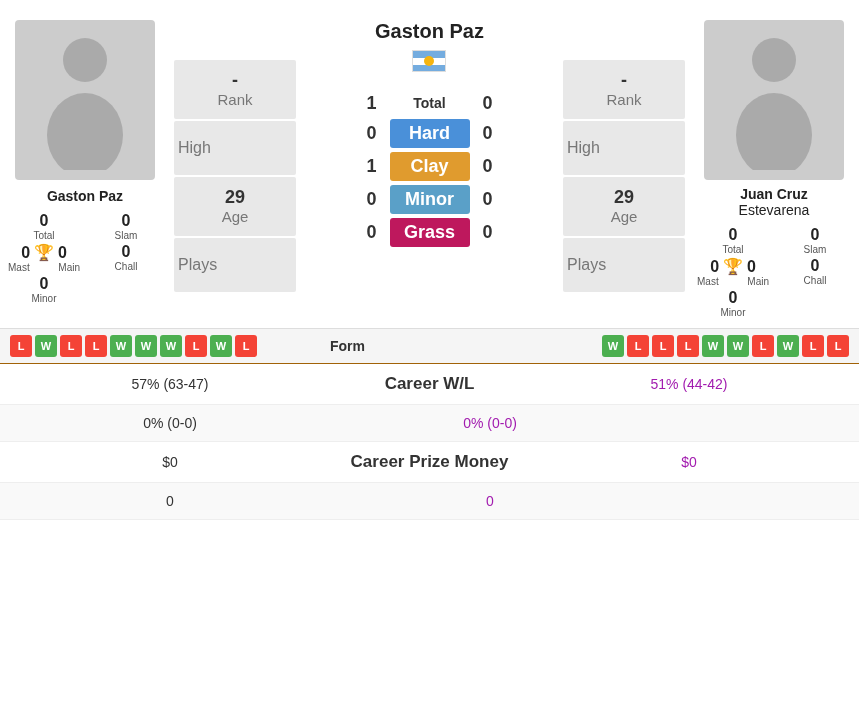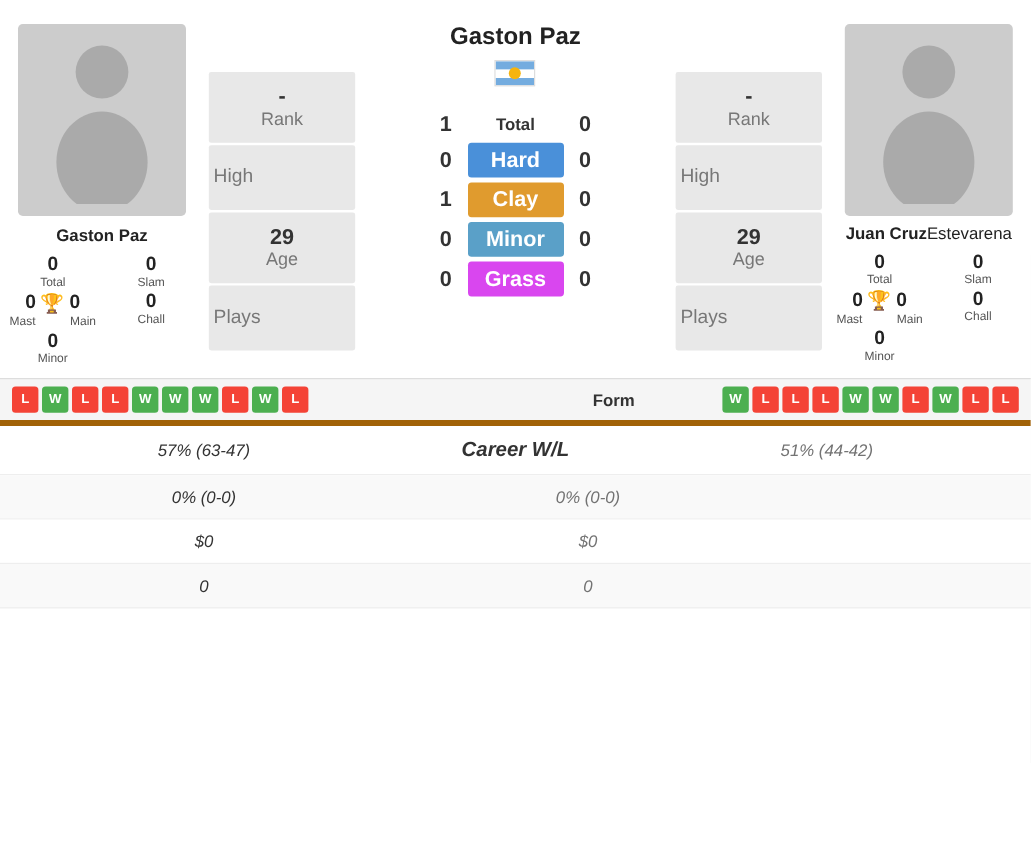--- a/index.html
+++ b/index.html
@@ -189,40 +189,40 @@
     .badge-total {
       background: transparent;
       color: #333;
       font-weight: bold;
       font-size: 14px;
     }
 
     .badge-hard { background: #4a90d9; }
     .badge-clay { background: #e09b2e; }
     .badge-indoor { background: #5aa0c8; }
-    .badge-grass { background: #d946ef; }
+    .badge-grass { background: #be185d; }
 
     
     .form-section {
       background: #f5f5f5;
       display: flex;
       align-items: center;
       padding: 6px 10px;
       border-top: 1px solid #ddd;
     }
 
     .form-left {
       width: 320px;
       display: flex;
       gap: 3px;
     }
 
     .form-center {
       flex: 1;
-      text-align: right;
+      text-align: left;
       font-weight: bold;
       font-size: 14px;
       color: #333;
     }
 
     .form-right {
       width: 320px;
       display: flex;
       gap: 3px;
       justify-content: flex-end;
@@ -238,22 +238,21 @@
       font-size: 11px;
       font-weight: bold;
       color: #fff;
     }
 
     .form-w { background: #4caf50; }
     .form-l { background: #f44336; }
 
     
     .stats-rows {
-      border-top: 5px solid #a16207;
-      font-style: italic;
+      border-top: 1px solid #a16207;
     }
 
     .stats-row {
       display: flex;
       align-items: center;
       padding: 10px 10px;
       border-bottom: 1px solid #eee;
       background: #fff;
     }
 
@@ -273,21 +272,21 @@
       text-align: center;
       font-weight: bold;
       font-size: 17px;
       color: #333;
     }
 
     .stats-row-right {
       width: 320px;
       text-align: center;
       font-size: 14px;
-      color: #737373;
+      color: #a21caf;
     }
 
     .player-names-top {
       display: flex;
       flex-direction: column;
       align-items: center;
     }
 
     .flag-argentina {
       display: inline-block;
@@ -440,21 +439,21 @@
     </div>
 
     <div class="avatar-box">
       <div class="avatar-img">
         <svg class="silhouette" viewBox="0 0 100 140">
           <circle cx="50" cy="30" r="22" fill="#aaa"></circle>
           <ellipse cx="50" cy="105" rx="38" ry="42" fill="#aaa"></ellipse>
         </svg>
       </div>
 
-      <div style="display:flex;flex-direction:row;align-items:center;margin-top:6px;">
+      <div style="display:flex;flex-direction:column;align-items:center;margin-top:6px;">
         <div class="player-name-top" style="font-size:14px;font-weight:bold;">Juan Cruz</div>
         <div class="player-name-top" style="font-size:14px;font-weight:normal;">Estevarena</div>
       </div>
       <div class="stats-grid">
         <div class="stat-item">
           <div class="stat-value">0</div>
           <div class="stat-label">Total</div>
         </div>
         <div class="stat-item">
           <div class="stat-value">0</div>
@@ -522,20 +521,21 @@
       <div class="stats-row-left">57% (63-47)</div>
       <div class="stats-row-center">Career W/L</div>
       <div class="stats-row-right">51% (44-42)</div>
     </div>
     <div class="stats-row">
       <div class="stats-row-left">0% (0-0)</div>
       <div class="stats-row-right">0% (0-0)</div>
     </div>
     <div class="stats-row">
       <div class="stats-row-left">$0</div>
+      <div class="stats-row-center">Career Prize Money</div>
       <div class="stats-row-right">$0</div>
     </div>
     <div class="stats-row">
       <div class="stats-row-left">0</div>
       <div class="stats-row-right">0</div>
     </div>
   </div>
 
 </div>
 

